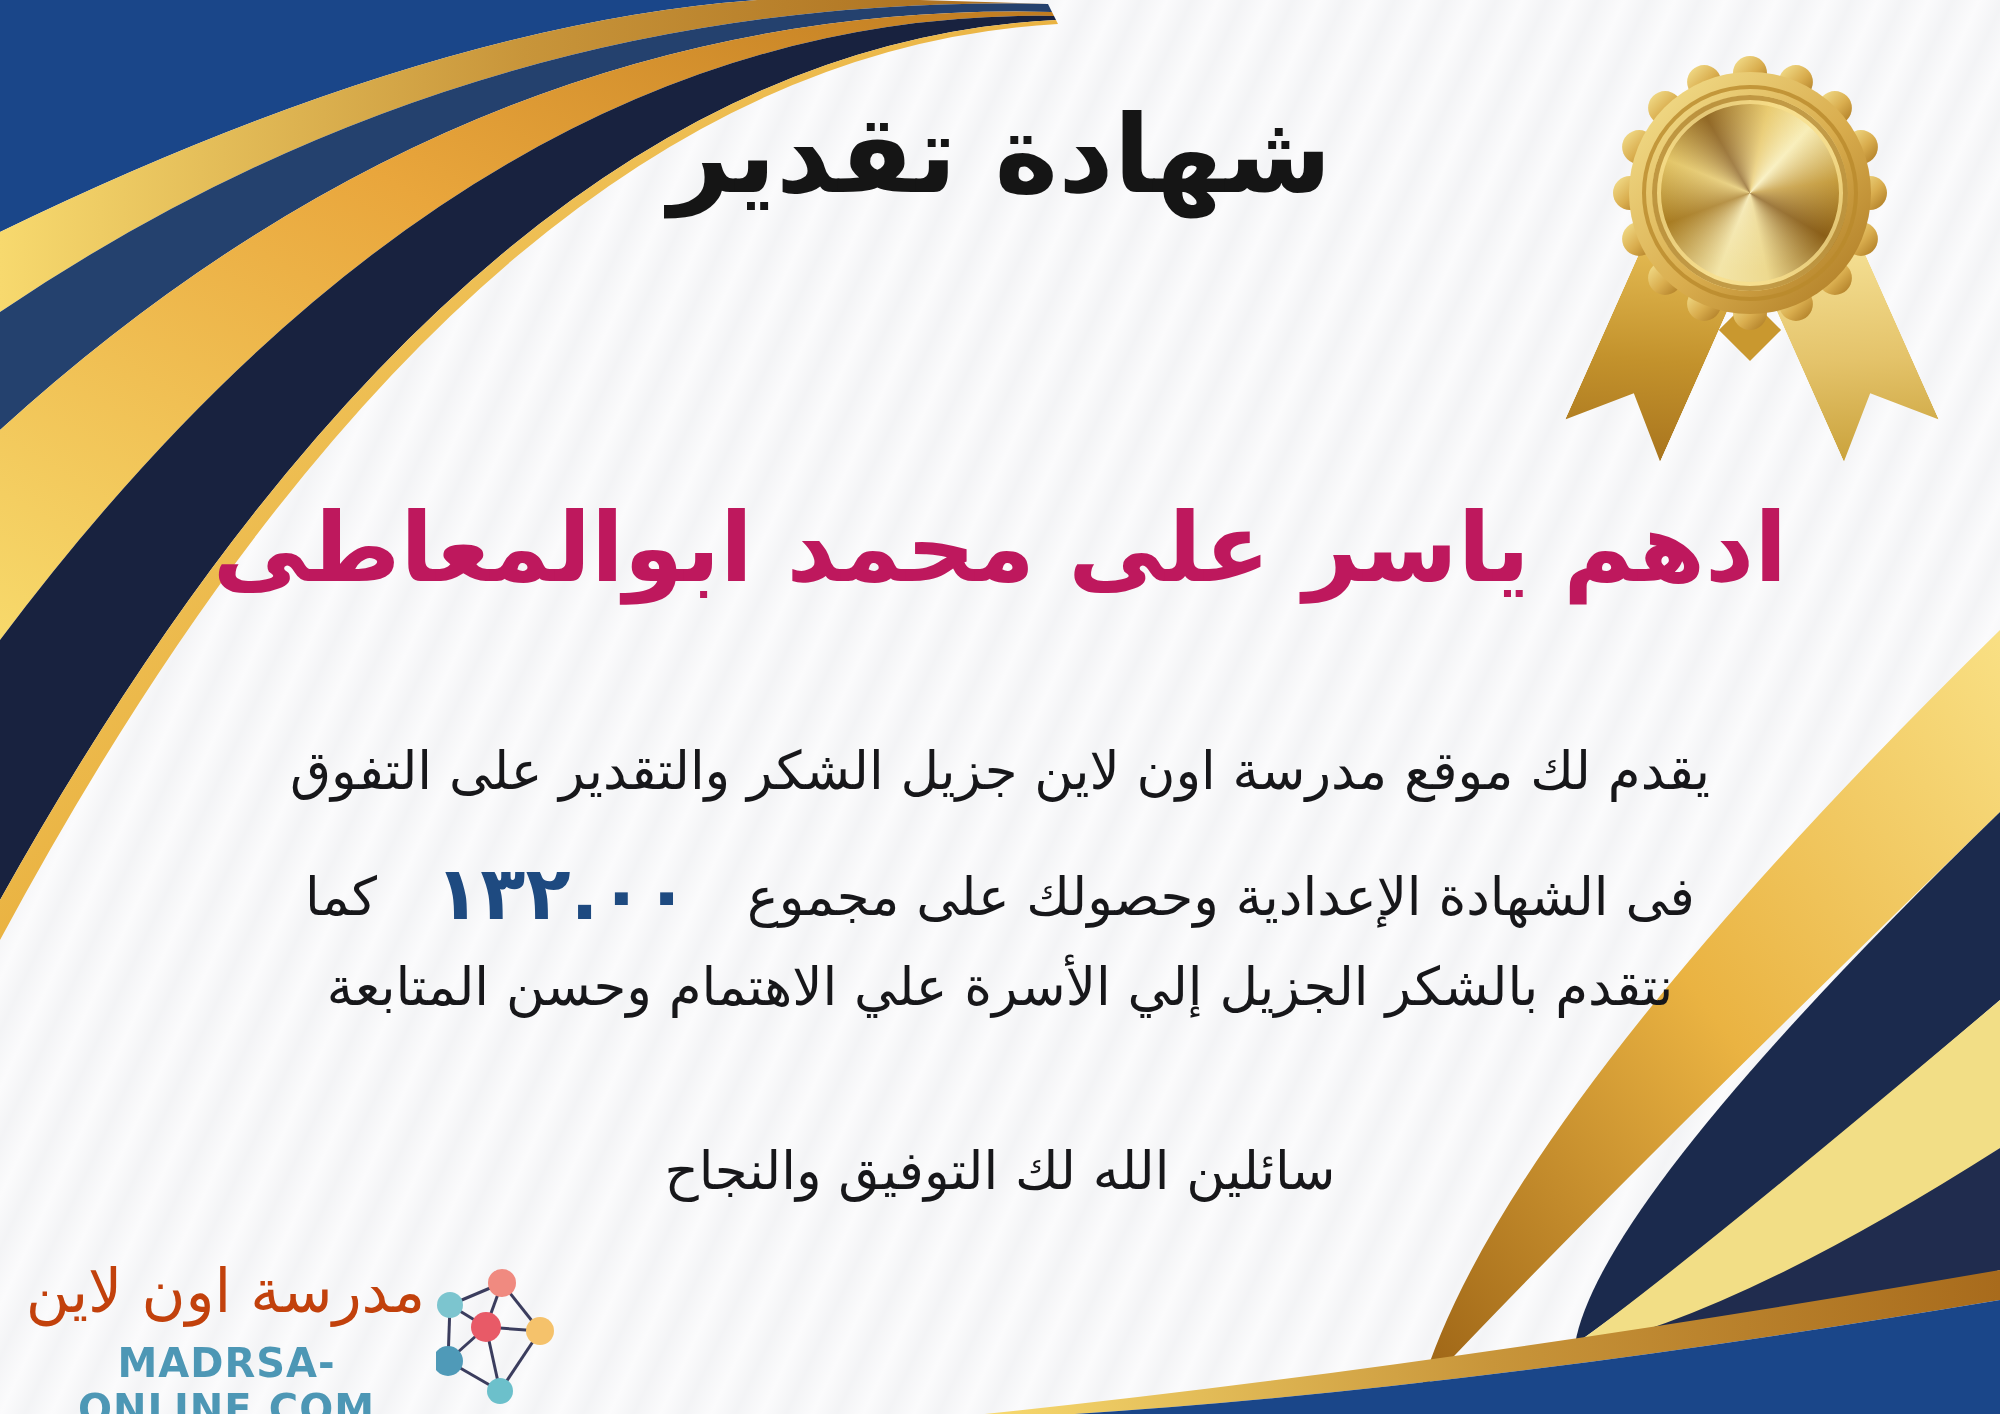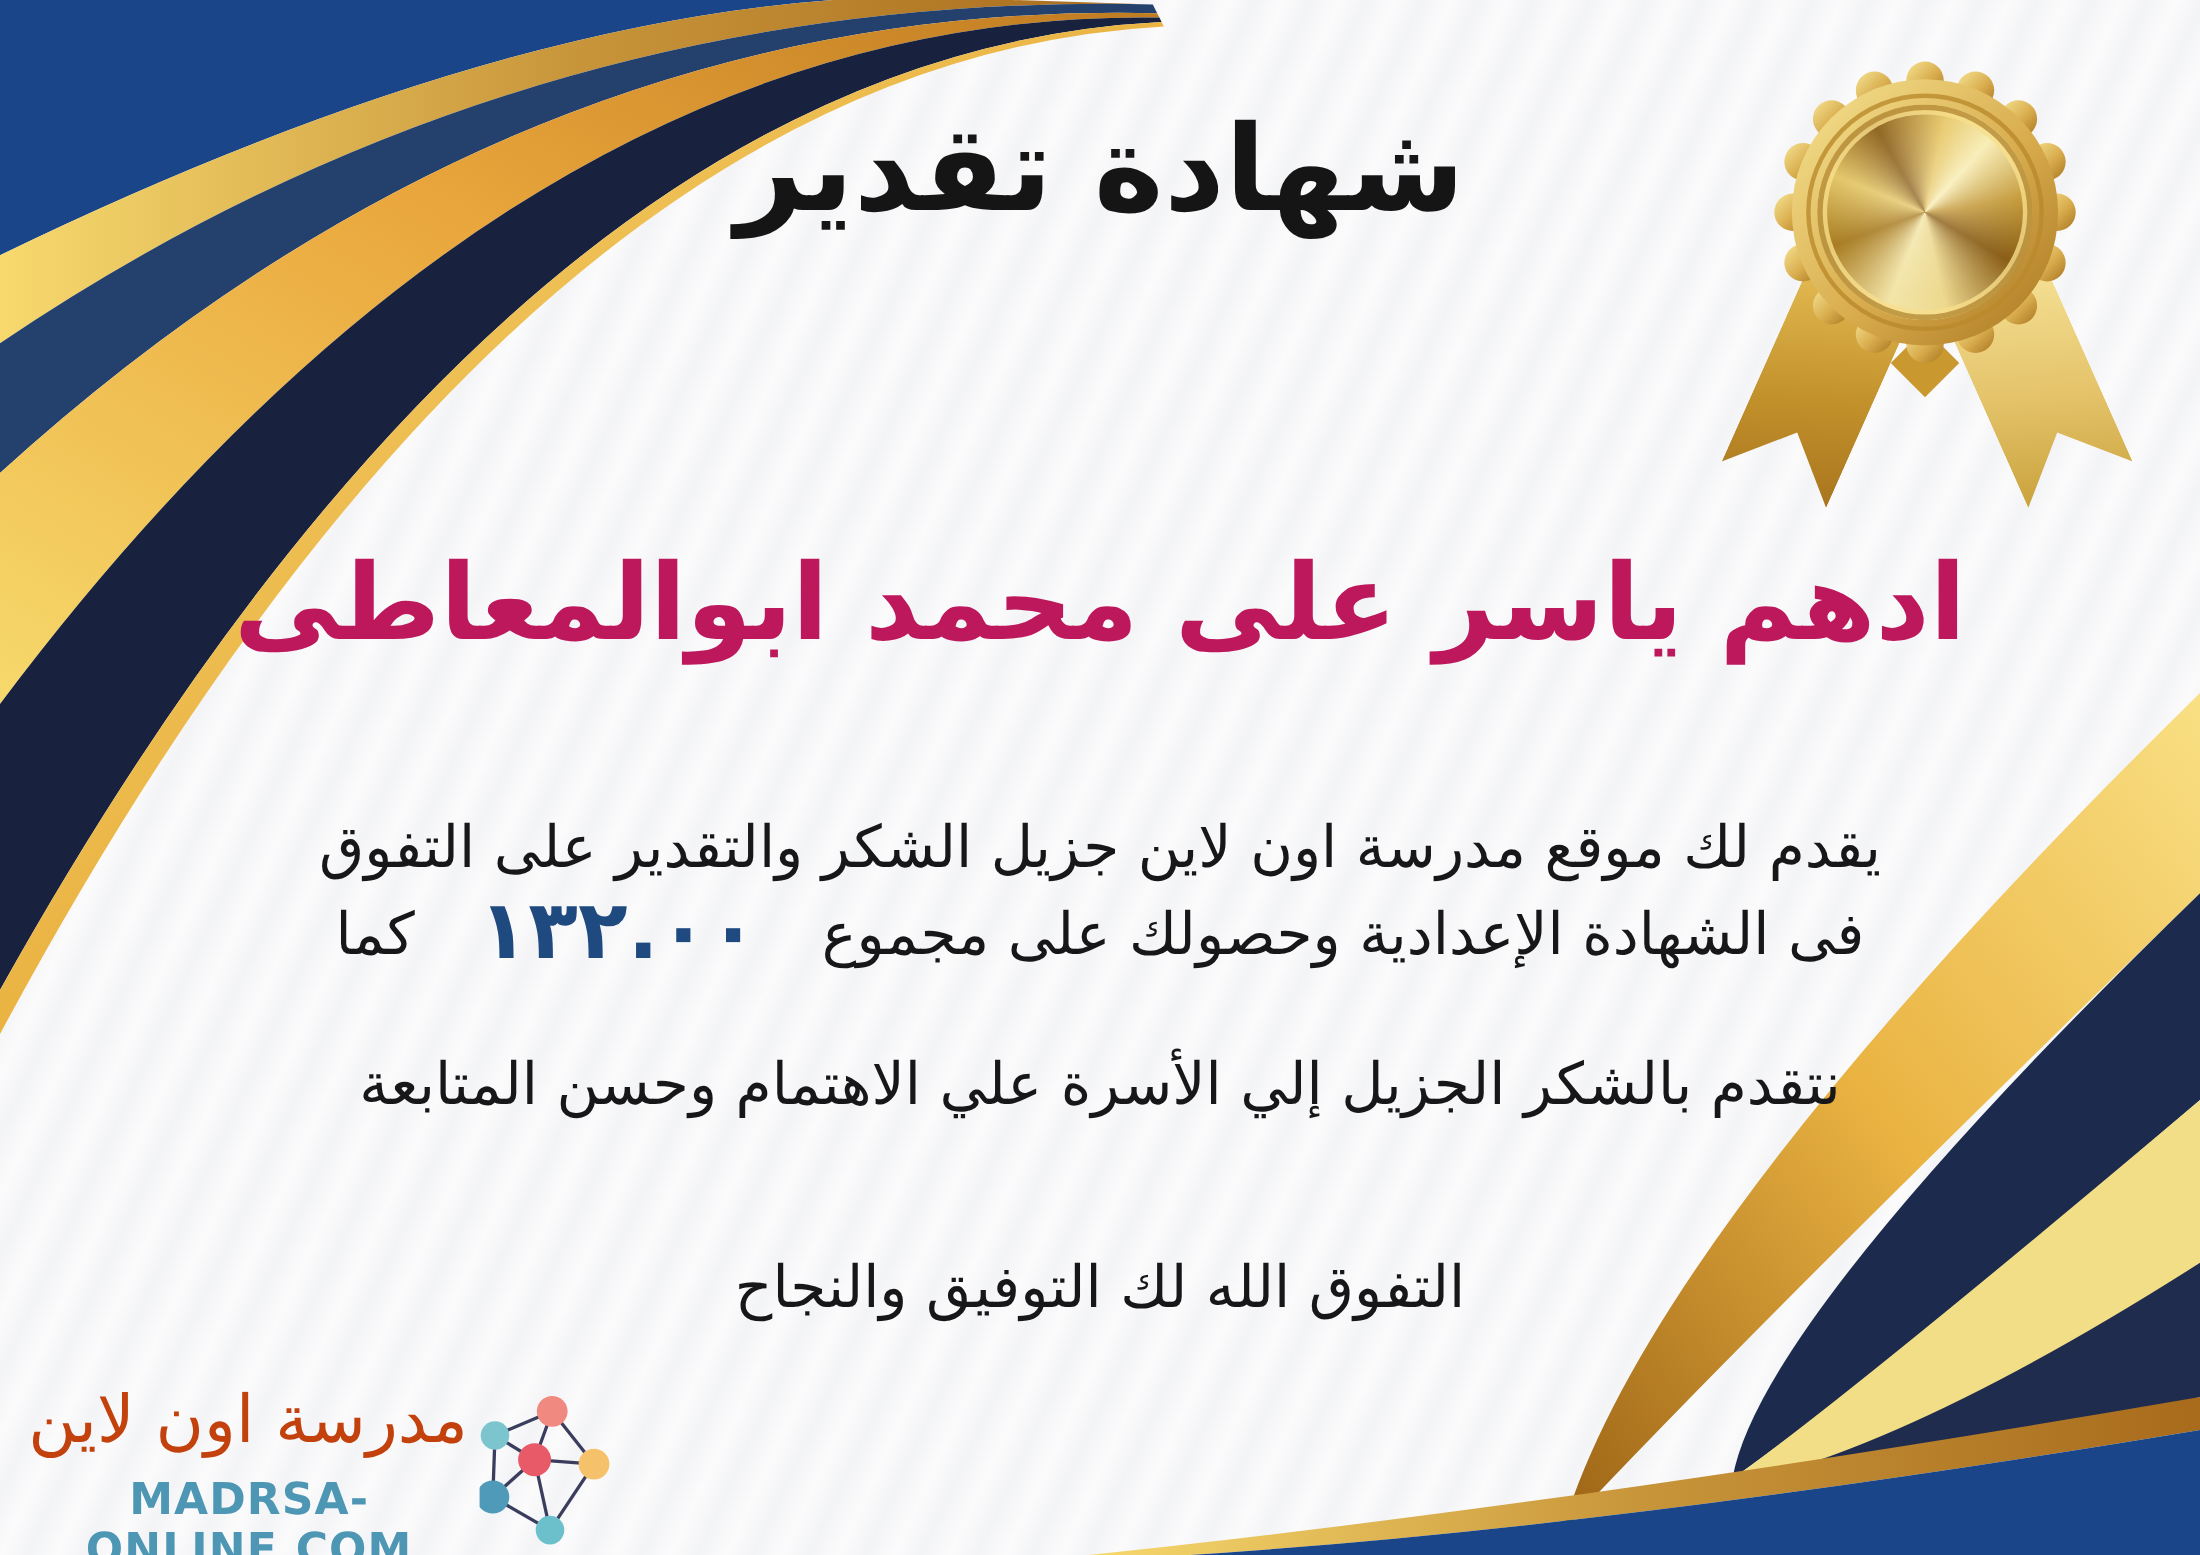--- a/index.html
+++ b/index.html
@@ -62,21 +62,21 @@
   .recipient{
     position:absolute;left:0;top:492px;width:100%;
     text-align:center;font-size:96px;font-weight:700;color:#be185d;
   }
   .bodyline{
     position:absolute;left:3%;width:94%;
     text-align:center;font-size:53px;font-weight:500;color:#17171a;
     white-space:nowrap;
   }
   .l1{top:740px;}
-  .l2{top:799px;}
+  .l2{top:846px;}
   .l3{top:956px;}
   .l4{top:1140px;}
   .score{
     font-size:74px;font-weight:700;color:#1e4a80;
     margin:0 58px;position:relative;top:4px;
   }
 
   
   .brand-ar{
     position:absolute;left:18px;top:1256px;width:415px;
@@ -180,21 +180,21 @@
   <div class="recipient">ادهم ياسر على محمد ابوالمعاطى</div>
 
   <div class="bodyline l1">يقدم لك موقع مدرسة اون لاين جزيل الشكر  والتقدير على التفوق</div>
 
   <div class="bodyline l2">
     <span>فى الشهادة الإعدادية وحصولك على مجموع</span><span class="score">١٣٢.٠٠</span><span>كما</span>
   </div>
 
   <div class="bodyline l3">نتقدم  بالشكر الجزيل إلي الأسرة علي الاهتمام وحسن المتابعة</div>
 
-  <div class="bodyline l4">التفوق الله لك التوفيق  والنجاح</div>
+  <div class="bodyline l4">سائلين الله لك التوفيق  والنجاح</div>
 
   <div class="brand-ar">مدرسة اون لاين</div>
   <div class="brand-url">MADRSA-ONLINE.COM</div>
 
   <svg class="brand-icon" viewBox="0 0 120 140">
     <g stroke="#3b3d5e" stroke-width="3">
       <line x1="66" y1="18" x2="14" y2="40"></line>
       <line x1="66" y1="18" x2="50" y2="62"></line>
       <line x1="66" y1="18" x2="104" y2="66"></line>
       <line x1="14" y1="40" x2="50" y2="62"></line>

